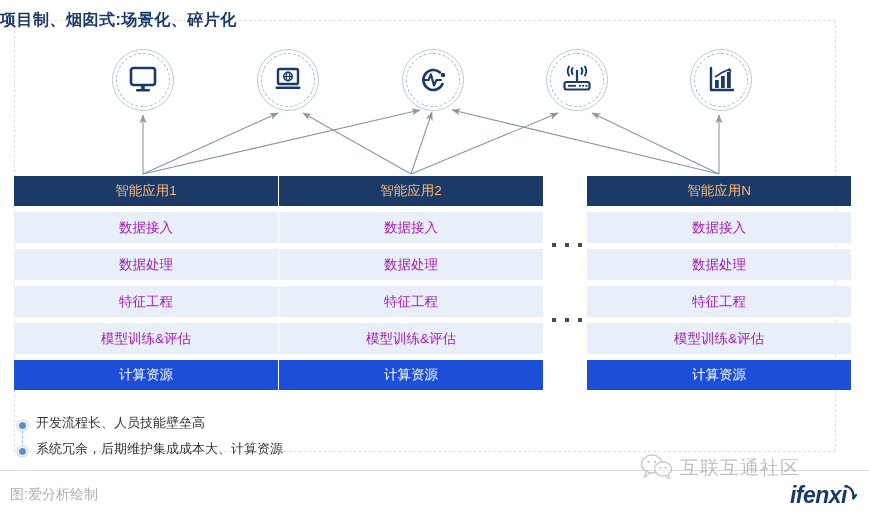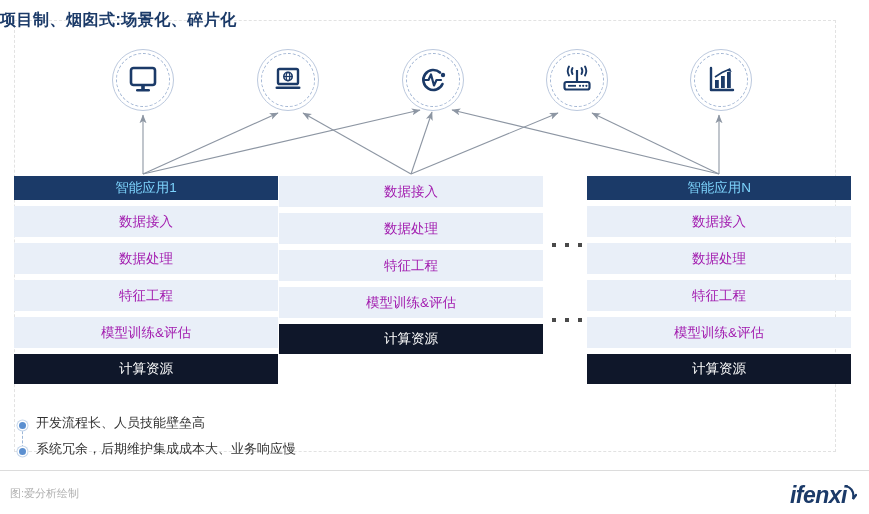--- a/index.html
+++ b/index.html
@@ -87,32 +87,32 @@
   .cell {
     height:33px;
     display:flex;
     align-items:center;
     justify-content:center;
     font-size:13.5px;
     margin-bottom:4px;
   }
   .cell.head {
     background:#1b3a68;
-    color:#7dd3fc;
-    height:24px;
+    color:#fdba74;
+    height:30px;
     margin-bottom:6px;
   }
   .cell.step {
     background:#e9eff8;
     color:#a21caf;
     height:31px;
     margin-bottom:6px;
   }
   .cell.foot {
-    background:#0f172a;
+    background:#1d4ed8;
     color:#ffffff;
     height:30px;
     margin-bottom:0;
   }
 
   
   .dots {
     position:absolute;
     left:552px;
     width:30px;
@@ -163,21 +163,21 @@
   
   .footer-rule {
     position:absolute;
     left:0; top:470px;
     width:869px; height:1px;
     background:#dcdcdc;
   }
   .credit {
     position:absolute;
     left:10px; top:486px;
-    font-size:11px;
+    font-size:14px;
     color:#b0b0b0;
   }
 
   
   .watermark {
     position:absolute;
     left:640px; top:452px;
     width:220px; height:32px;
     display:flex;
     align-items:center;
@@ -307,20 +307,21 @@
   <div class="col c1">
     <div class="cell head">智能应用1</div>
     <div class="cell step">数据接入</div>
     <div class="cell step">数据处理</div>
     <div class="cell step">特征工程</div>
     <div class="cell step">模型训练&amp;评估</div>
     <div class="cell foot">计算资源</div>
   </div>
 
   <div class="col c2">
+    <div class="cell head">智能应用2</div>
     <div class="cell step">数据接入</div>
     <div class="cell step">数据处理</div>
     <div class="cell step">特征工程</div>
     <div class="cell step">模型训练&amp;评估</div>
     <div class="cell foot">计算资源</div>
   </div>
 
   <div class="col c3">
     <div class="cell head">智能应用N</div>
     <div class="cell step">数据接入</div>
@@ -342,27 +343,42 @@
   </div>
 
   <div class="bullets">
     <div class="bullet-line"></div>
     <div class="bullet">
       <span class="marker"></span>
       <span class="text">开发流程长、人员技能壁垒高</span>
     </div>
     <div class="bullet">
       <span class="marker"></span>
-      <span class="text">系统冗余，后期维护集成成本大、业务响应慢</span>
+      <span class="text">系统冗余，后期维护集成成本大、计算资源</span>
     </div>
   </div>
 
   <div class="footer-rule"></div>
   <div class="credit">图:爱分析绘制</div>
 
+  <div class="watermark">
+    <span>
+      <svg width="34" height="26" viewBox="0 0 34 26">
+        <ellipse cx="12" cy="11" rx="10.5" ry="9" fill="none" stroke="#9a9a9a" stroke-width="1.3"></ellipse>
+        <path d="M6 19 L4.5 24 L10 20.5" fill="none" stroke="#9a9a9a" stroke-width="1.3"></path>
+        <circle cx="8.5" cy="9" r="1.3" fill="#9a9a9a"></circle>
+        <circle cx="15" cy="9" r="1.3" fill="#9a9a9a"></circle>
+        <ellipse cx="23" cy="16" rx="8.5" ry="7.2" fill="#ffffff" stroke="#9a9a9a" stroke-width="1.3"></ellipse>
+        <path d="M28 22 L29.5 25.5 L25 23.5" fill="#ffffff" stroke="#9a9a9a" stroke-width="1.3"></path>
+        <circle cx="20.5" cy="15" r="1.1" fill="#9a9a9a"></circle>
+        <circle cx="25.5" cy="15" r="1.1" fill="#9a9a9a"></circle>
+      </svg>
+    </span>
+    <span class="wm-text">互联互通社区</span>
+  </div>
 
   <div class="brand">
     <span>ifenxi</span>
     <svg width="12" height="18" viewBox="0 0 12 18" style="margin-left:-2px;margin-bottom:4px;">
       <path d="M1,1 Q10,4 8,14 L11,10" fill="none" stroke="#1b3a68" stroke-width="2.2" stroke-linecap="round"></path>
     </svg>
   </div>
 
 </div>
 

